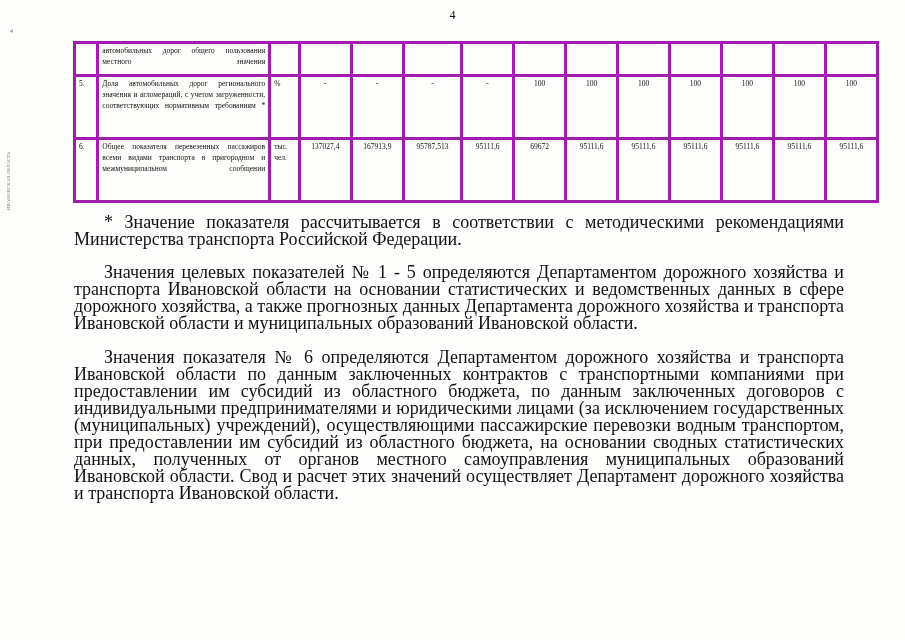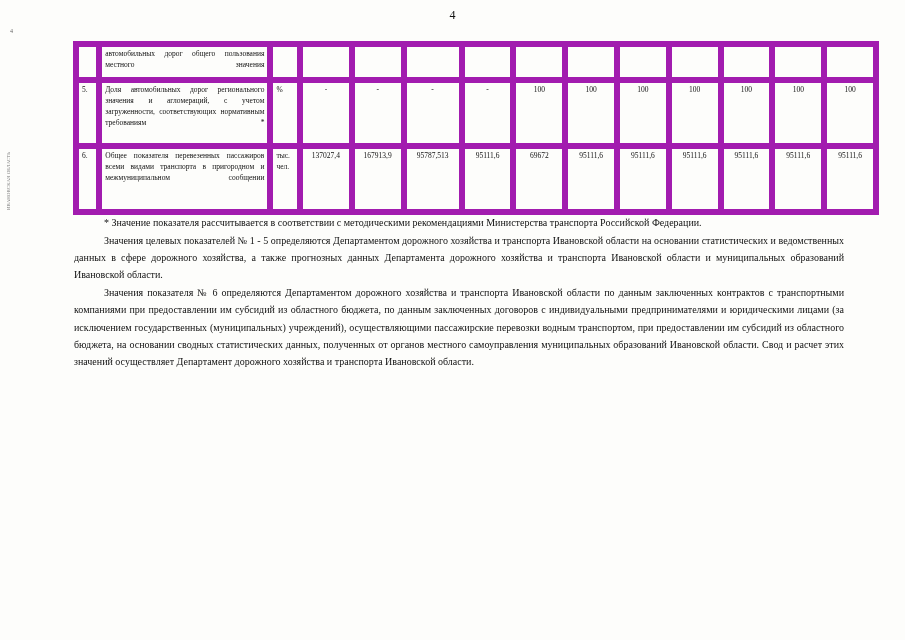--- a/index.html
+++ b/index.html
@@ -58,21 +58,21 @@
     left: 73px;
     top: 41px;
     width: 806px;
   }
   table.doc-table {
     border-collapse: collapse;
     width: 806px;
     table-layout: fixed;
   }
   table.doc-table td {
-    border: 6px solid #a21caf;
+    border: 3px solid #a21caf;
     font-size: 7.5px;
     line-height: 1.45;
     padding: 2px 3px;
     vertical-align: top;
     font-family: "Liberation Serif", serif;
   }
   td.c-num {
     width: 22px;
     text-align: left;
     vertical-align: top;
@@ -99,31 +99,31 @@
   .row5 td { height: 56px; }
   .row6 td { height: 56px; }
   .val-mid { vertical-align: middle; }
 
   
   .body-text {
     position: absolute;
     left: 74px;
     top: 214px;
     width: 770px;
-    font-size: 10px;
+    font-size: 18px;
     line-height: 17.1px;
     text-align: justify;
     font-family: "Liberation Serif", serif;
   }
   .body-text p {
     margin: 0 0 0 0;
     text-indent: 30px;
   }
   .body-text p + p {
-    margin-top: 1px;
+    margin-top: 16px;
   }
 </style>
 </head>
 <body>
 
 <div class="page">
 
   <div class="tiny-mark">4</div>
   <div class="margin-mark">ИВАНОВСКАЯ ОБЛАСТЬ</div>
 

